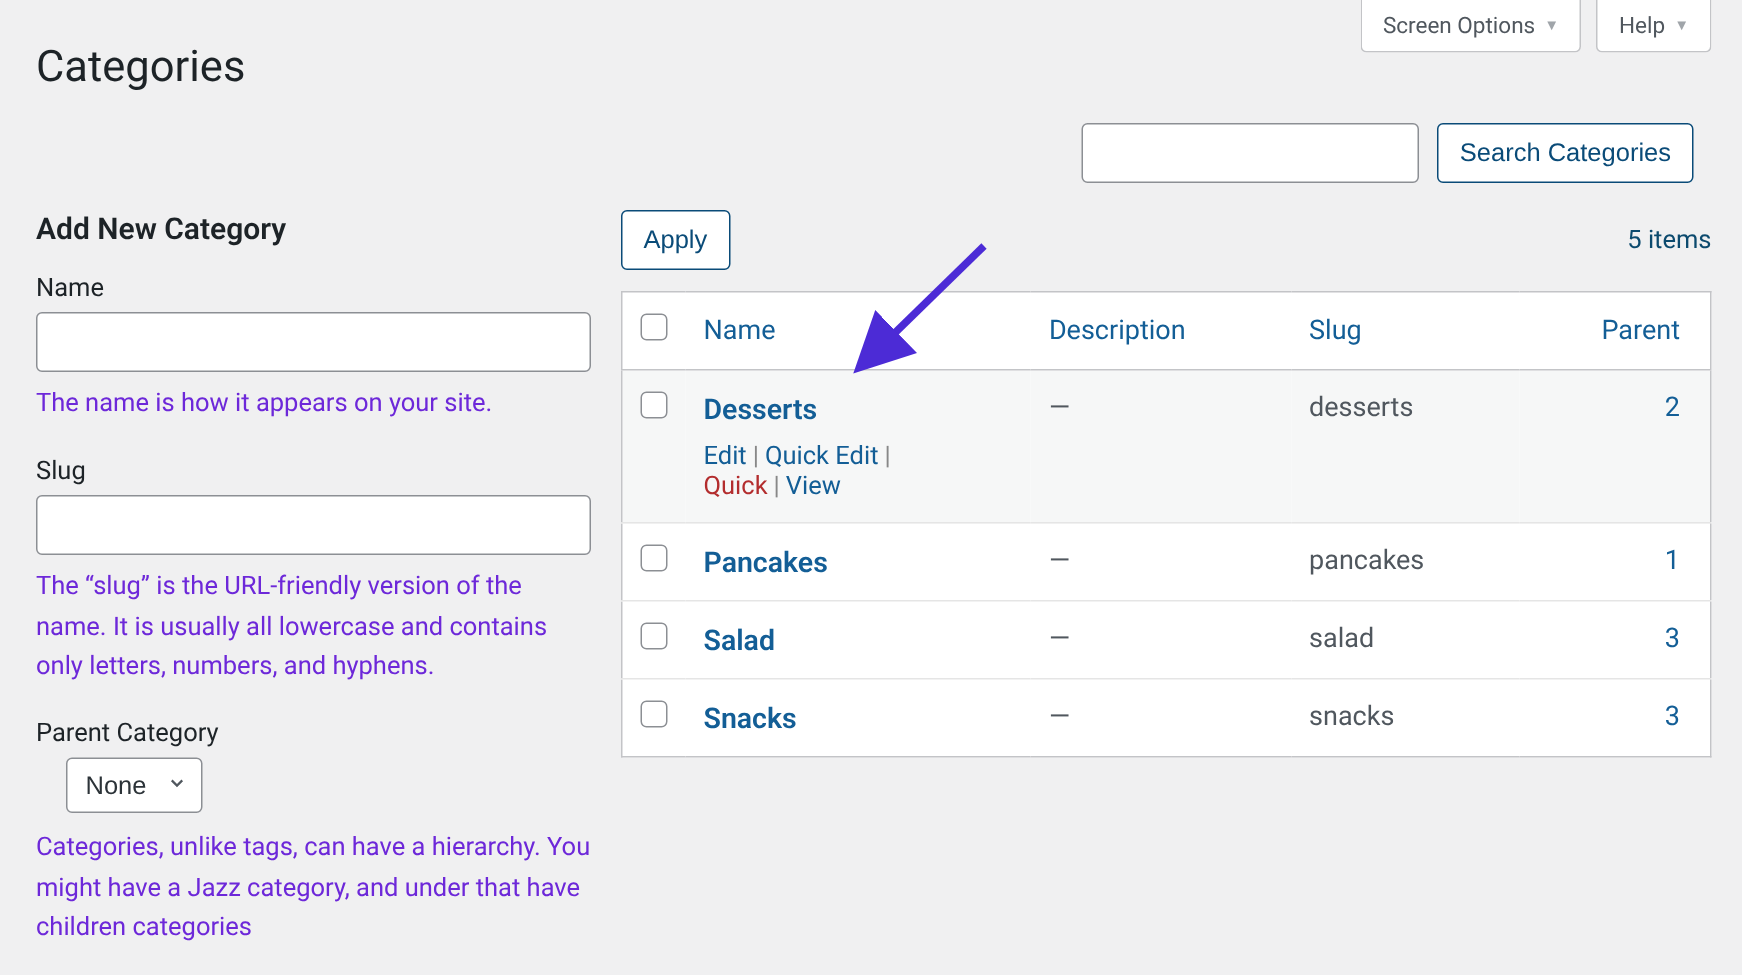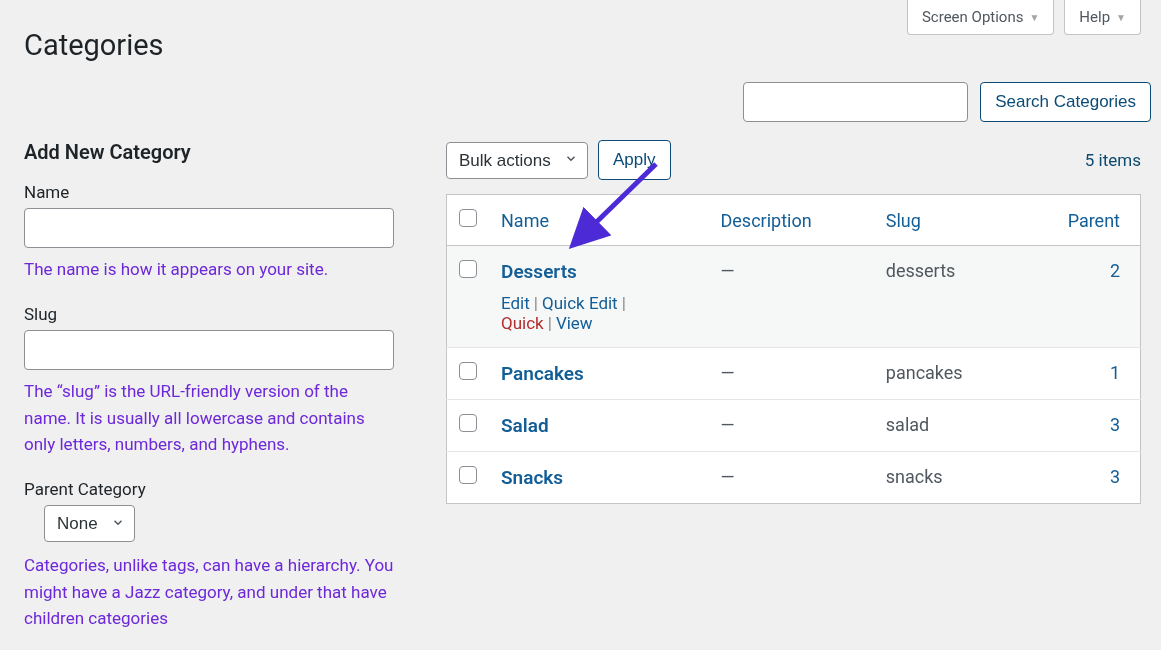--- a/index.html
+++ b/index.html
@@ -40,21 +40,21 @@
     font-size: 29px;
     font-weight: 400;
     color: #1d2327;
     padding: 28px 0 20px 24px;
   }
   .search-row {
     display: flex;
     justify-content: flex-end;
     align-items: center;
     gap: 12px;
-    padding: 0 10px 18px 0;
+    padding: 0 32px 18px 0;
   }
   .search-input {
     width: 225px;
     height: 40px;
     border: 1px solid #8c8f94;
     border-radius: 4px;
     padding: 4px 8px;
     font-size: 15px;
   }
   .btn {
@@ -62,21 +62,21 @@
     border: 1px solid #0a4b78;
     color: #0a4b78;
     border-radius: 4px;
     padding: 9px 14px;
     font-size: 17px;
     cursor: pointer;
   }
   .main-cols {
     display: flex;
     padding: 0 20px 0 24px;
-    gap: 52px;
+    gap: 20px;
   }
   .left-col {
     width: 370px;
     flex-shrink: 0;
   }
   .right-col {
     flex: 1;
   }
   h2.form-title {
     font-size: 20px;
@@ -237,30 +237,20 @@
               <polyline points="6 9 12 15 18 9"></polyline>
             </svg>
         </span>
       </span>
     </div>
     <p class="help" style="margin-bottom:0;">Categories, unlike tags, can have a hierarchy. You might have a Jazz category, and under that have children categories</p>
   </div>
 
   <div class="right-col">
     <div class="tablenav">
-      <span class="select-wrap" style="margin-right:10px;">
-        <select class="select">
-          <option>Bulk actions</option>
-        </select>
-        <span class="chev">
-          <svg width="14" height="14" viewBox="0 0 24 24" fill="none" stroke="currentColor" stroke-width="2.5">
-              <polyline points="6 9 12 15 18 9"></polyline>
-            </svg>
-        </span>
-      </span>
       <button class="btn">Apply</button>
       <span class="items-count">5 items</span>
     </div>
 
     <table class="cat-table">
       <thead>
         <tr>
           <th class="cb-col"><span class="checkbox"></span></th>
           <th>Name</th>
           <th>Description</th>

